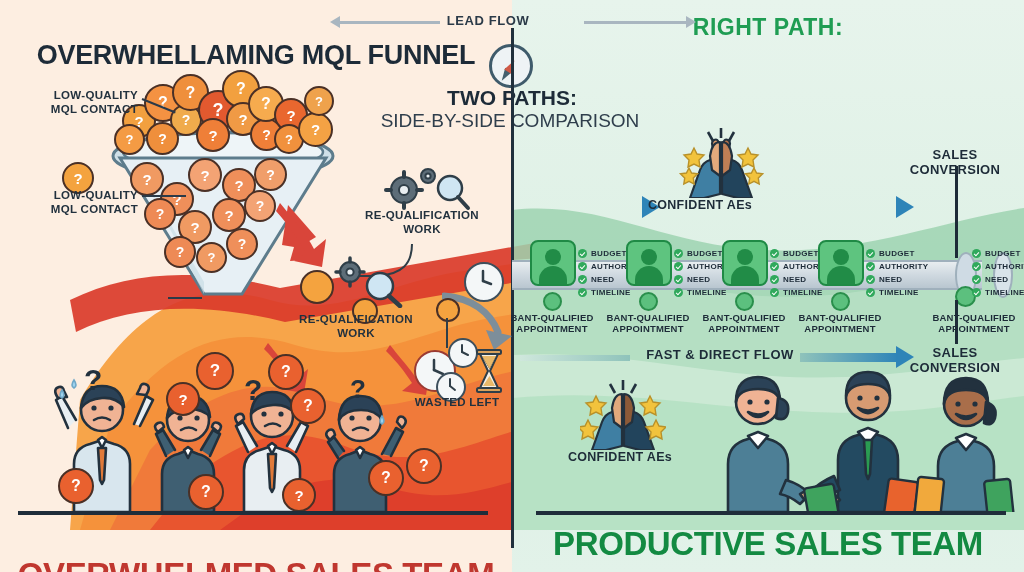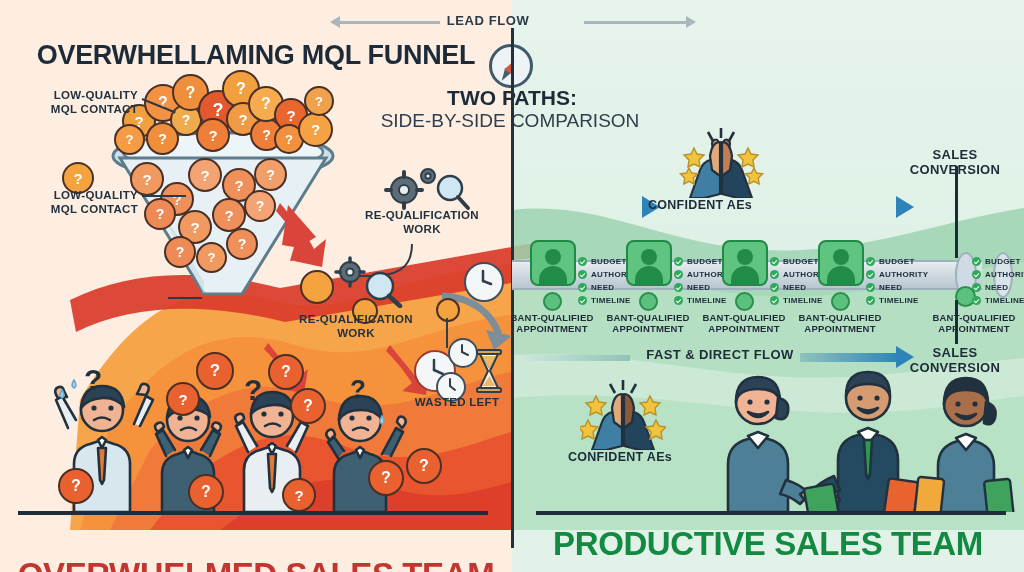--- a/index.html
+++ b/index.html
@@ -78,21 +78,21 @@
   #sales-conv-bot{left:905px;top:346px;width:100px;text-align:center;
     font-size:13px;font-weight:bold;color:#1d2b38;line-height:1.15;letter-spacing:.3px;}
 
   
   .bant-col{position:absolute;top:240px;}
   .bant-avatar{width:42px;height:42px;border-radius:8px;background:#5ec47f;
     border:2.5px solid #1f8a45;position:relative;overflow:hidden;}
   .bant-avatar i{position:absolute;display:block;background:#218c47;}
   .bant-avatar i.head{width:16px;height:16px;border-radius:50%;left:13px;top:7px;}
   .bant-avatar i.body{width:28px;height:18px;border-radius:14px 14px 0 0;left:7px;top:24px;}
-  .bant-list{position:absolute;left:48px;top:16px;}
+  .bant-list{position:absolute;left:48px;top:8px;}
   .bant-row{display:flex;align-items:center;height:11px;margin-bottom:2px;}
   .bant-check{width:9px;height:9px;border-radius:50%;background:#30a95c;
     margin-right:4px;position:relative;flex:0 0 auto;}
   .bant-check:after{content:"";position:absolute;left:2.5px;top:1.5px;width:2px;height:4px;
     border:solid #fff;border-width:0 1.5px 1.5px 0;transform:rotate(42deg);}
   .bant-txt{font-size:8px;font-weight:bold;color:#1d2b38;letter-spacing:.3px;white-space:nowrap;}
   .bant-dot{position:absolute;top:52px;left:13px;width:15px;height:15px;border-radius:50%;
     background:#5cc07e;border:2px solid #2a8f4c;}
   .bant-caption{position:absolute;top:72px;left:-26px;width:96px;text-align:center;
     font-size:9.5px;font-weight:bold;color:#1d2b38;line-height:1.2;letter-spacing:.2px;}
@@ -171,20 +171,21 @@
   </svg>
 
   <svg class="abs" id="green-wave" viewBox="0 0 512 380">
     <path d="M0,60 C90,50 150,95 250,100 C350,105 430,70 512,58 L512,380 L0,380 Z" fill="#9ed4b0" opacity=".85"></path>
     <path d="M0,110 C90,100 150,140 250,146 C350,152 430,122 512,112 L512,380 L0,380 Z" fill="#b7e0c4" opacity=".9"></path>
     <path d="M0,205 C100,200 170,220 260,226 C360,233 440,215 512,208 L512,380 L0,380 Z" fill="#cdead6" opacity=".9"></path>
     <path d="M0,248 C110,238 190,258 300,262 C400,266 460,252 512,246 L512,380 L0,380 Z" fill="#a8dcb8" opacity=".55"></path>
   </svg>
 
   <div class="abs" id="left-title">OVERWHELLAMING MQL FUNNEL</div>
+  <div class="abs" id="right-kicker">RIGHT PATH:</div>
 
   <div class="abs" id="arrow-left-line"></div>
   <div class="abs" id="arrow-left-head"></div>
   <div class="abs" id="lead-flow-label">LEAD FLOW</div>
   <div class="abs" id="arrow-right-line"></div>
   <div class="abs" id="arrow-right-head"></div>
 
   <div class="abs compass"></div>
   <div class="abs" id="two-paths">TWO PATHS:</div>
   <div class="abs" id="side-by-side">SIDE-BY-SIDE COMPARISON</div>

